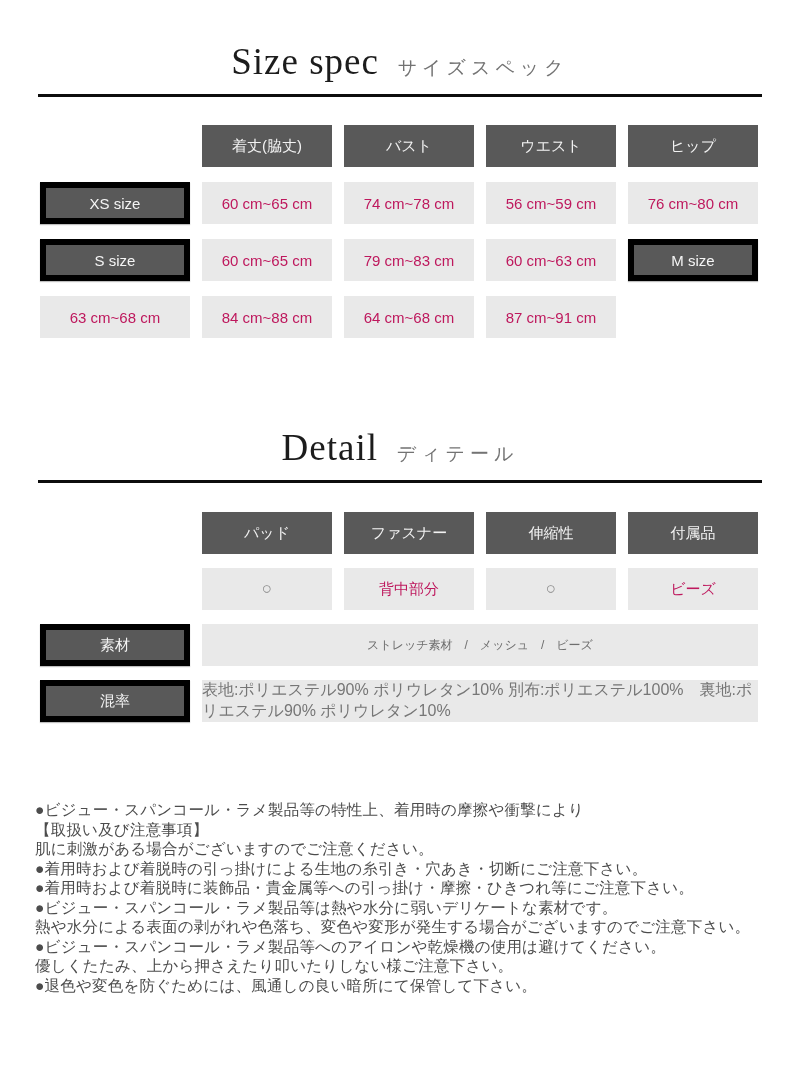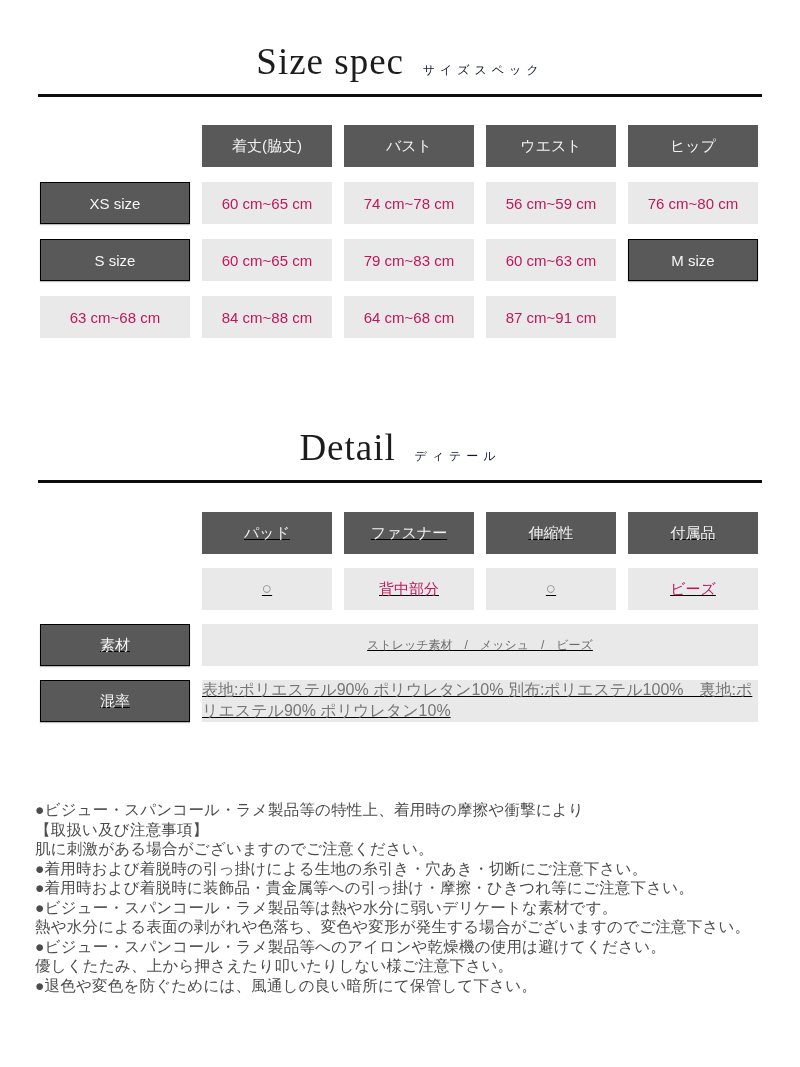--- a/index.html
+++ b/index.html
@@ -22,22 +22,22 @@
   }
   .size-title { padding-top: 40px; }
   .detail-title { margin-top: 88px; }
   .title-en {
     font-family: "Liberation Serif", "DejaVu Serif", serif;
     font-size: 37px;
     color: #1c1c1c;
     letter-spacing: 1px;
   }
   .title-ja {
-    font-size: 12px;
-    color: #0f172a;
+    font-size: 19px;
+    color: #737373;
     letter-spacing: 5px;
     margin-left: 12px;
   }
   .rule {
     width: 724px;
     height: 3px;
     background: #0d0d0d;
     margin: 11px auto 0 auto;
   }
 
@@ -45,37 +45,37 @@
   .grid {
     display: grid;
     grid-template-columns: 150px repeat(4, 130px);
     grid-auto-rows: 42px;
     column-gap: 12px;
     row-gap: 15px;
     margin-left: 40px;
     width: fit-content;
   }
   .size-grid { margin-top: 28px; }
-  .detail-grid { margin-top: 29px; row-gap: 14px; text-decoration: underline; }
+  .detail-grid { margin-top: 29px; row-gap: 14px; }
 
   .cell {
     display: flex;
     align-items: center;
     justify-content: center;
     font-size: 15px;
     text-align: left;
   }
   .hcell {
     background: #595959;
     color: #f2f2f2;
   }
   .lcell {
     background: #595959;
     color: #f5f5f5;
-    border: 1px solid #000000;
+    border: 6px solid #000000;
     box-shadow: 0 1px 1px rgba(0,0,0,0.25);
   }
   .dcell {
     background: #e9e9e9;
     color: #be185d;
   }
   .wide { grid-column: 2 / -1; }
   .material-cell { font-size: 12px; color: #6e6e6e; }
   .mixture-cell { font-size: 16px; color: #767676; letter-spacing: 0; }
   .circle-cell { font-size: 17px; color: #8a8a8a; }

